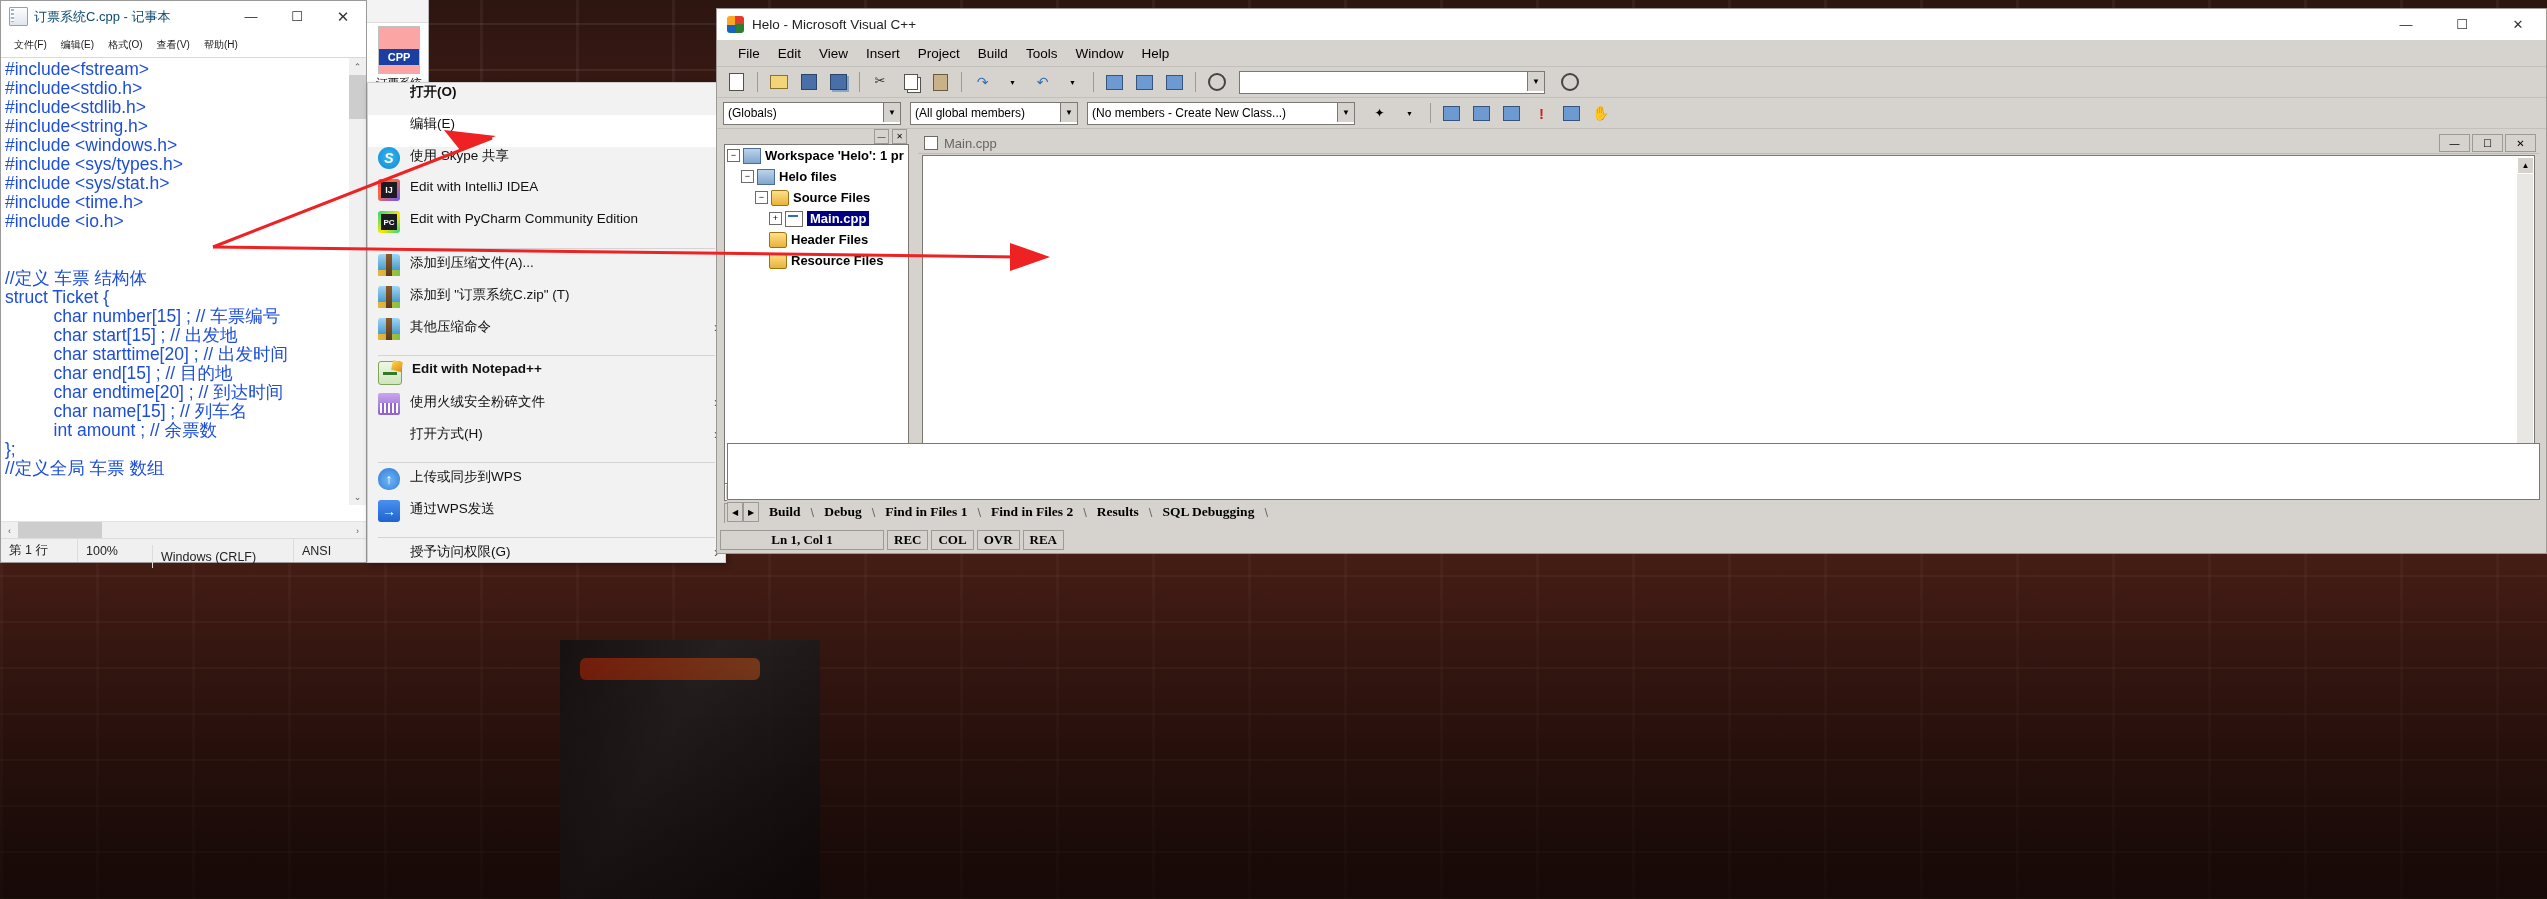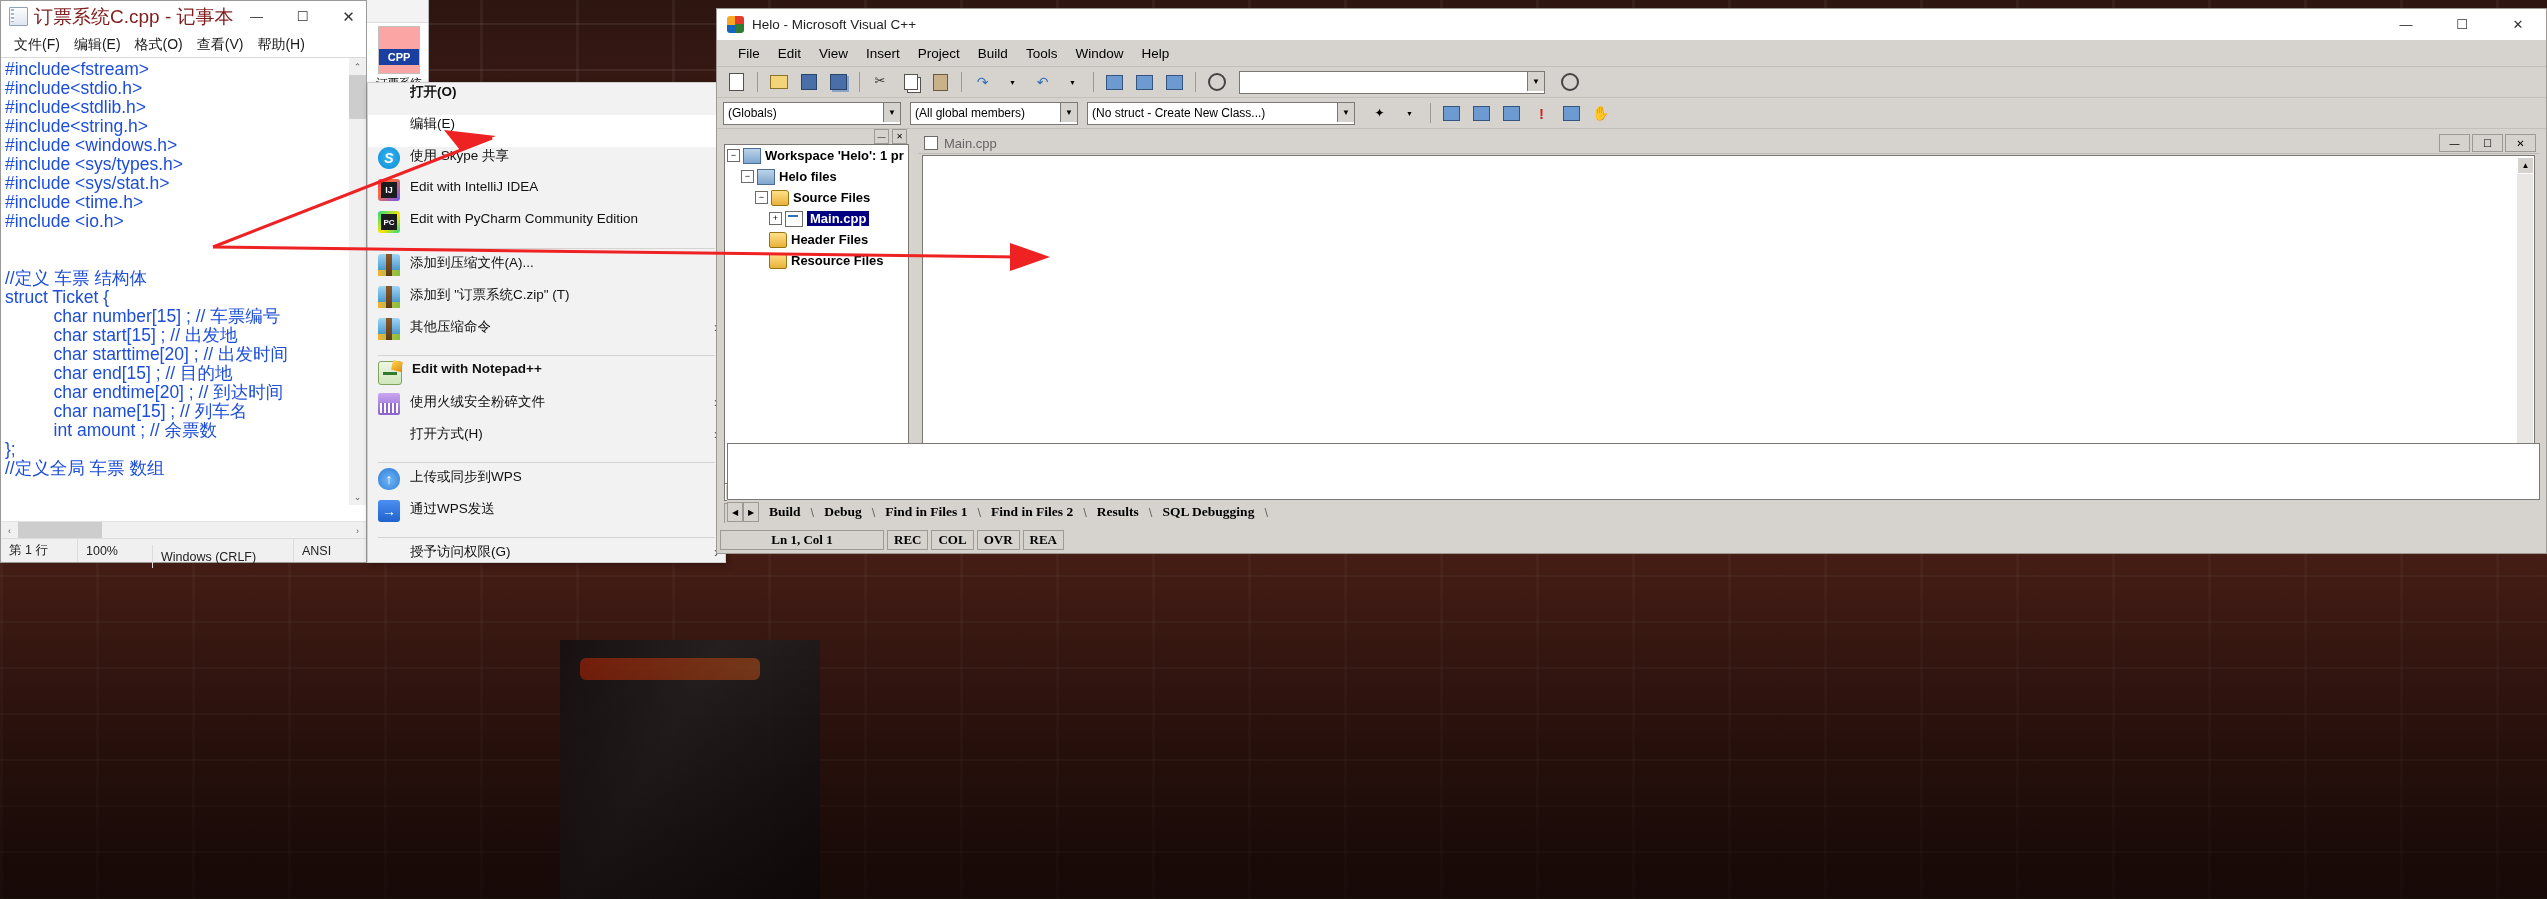--- a/index.html
+++ b/index.html
@@ -45,32 +45,32 @@
   }
   #np-icon{
     width:17px;height:17px;margin-left:8px;margin-right:6px;
     background:linear-gradient(180deg,#fdfdfd,#dfe6ee);
     border:1px solid #8fa3b8;border-radius:1px;position:relative;flex:0 0 auto;
   }
   #np-icon:before{
     content:"";position:absolute;left:1px;top:1px;width:3px;height:13px;
     background:repeating-linear-gradient(180deg,#9fb4c9 0 2px,#fff 2px 4px);
   }
-  #np-title-text{font-size:19px;color:#7f1d1d;white-space:nowrap;}
+  #np-title-text{font-size:13px;color:#0c4a6e;white-space:nowrap;}
   .np-btns{margin-left:auto;display:flex;height:31px;}
   .np-btn{
     width:46px;height:31px;display:flex;align-items:center;justify-content:center;
     font-size:13px;color:#333;
   }
   .np-btn.close{font-size:15px;}
   #np-menu{
     height:25px;display:flex;align-items:center;gap:0px;
     padding-left:6px;background:#ffffff;border-bottom:1px solid #d9d9d9;
   }
-  .np-menu-item{font-size:14px;color:#1a1a1a;padding:2px 7px;white-space:nowrap;}
+  .np-menu-item{font-size:10px;color:#1a1a1a;padding:2px 7px;white-space:nowrap;}
   #np-body{
     position:absolute;left:0;top:57px;right:0;bottom:40px;
     background:#ffffff;overflow:hidden;
   }
   #np-text{
     position:absolute;left:4px;top:2px;right:20px;
     font-family:"Liberation Sans","DejaVu Sans",sans-serif;
     font-size:17.5px;line-height:19px;color:#1d4ed8;white-space:pre;
   }
   
@@ -547,21 +547,21 @@
   <div id="vc-toolbar2">
     <div class="tb-box" style="width:172px">
       <span>(Globals)</span>
       <span class="caret">▼</span>
     </div>
     <div class="tb-box" style="width:162px;margin-left:6px">
       <span>(All global members)</span>
       <span class="caret">▼</span>
     </div>
     <div class="tb-box" style="width:262px;margin-left:6px">
-      <span>(No struct - Create New Class...)</span>
+      <span>(No members - Create New Class...)</span>
       <span class="caret">▼</span>
     </div>
     <div class="tbtn" style="margin-left:8px">
         <span style="font-size:12px">✦</span>
       </div>
     <div class="tbtn">
         <span style="font-size:7px">▼</span>
       </div>
     <div class="tb-sep"></div>
     <div class="tbtn">

